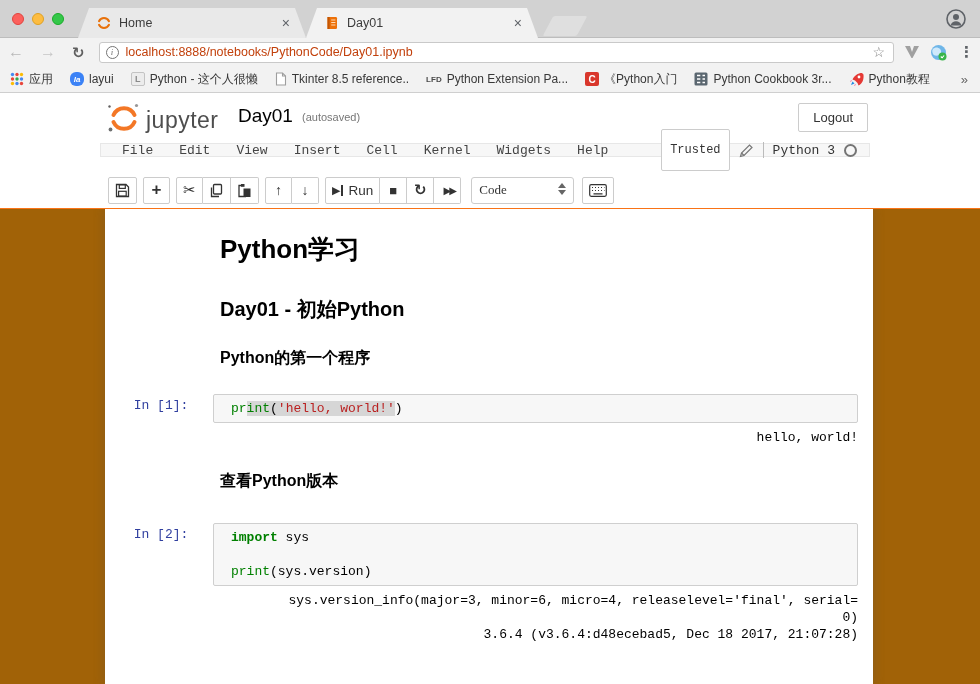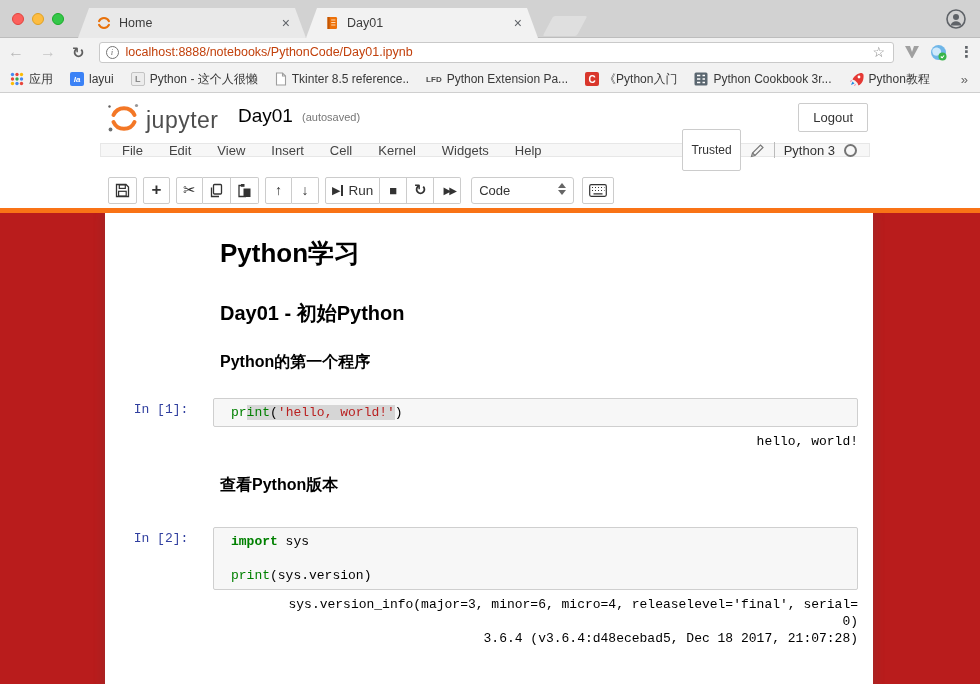--- a/index.html
+++ b/index.html
@@ -48,41 +48,41 @@
 
   
   .bookmarksrow { position:absolute; left:0; top:66px; width:980px; height:27px;
     background:#f2f2f2; border-bottom:1px solid #cfcfcf; display:flex; align-items:center;
     padding:0 10px; }
   .bm { display:flex; align-items:center; margin-right:17px; font-size:12px; color:#383838;
     white-space:nowrap; }
   .bm .bm-icon { margin-right:5px; flex:0 0 auto; display:flex; }
   .fav-sq { width:14px; height:14px; border-radius:2px; color:#fff; font-size:8px;
     font-weight:bold; display:flex; align-items:center; justify-content:center; }
-  .fav-layui { background:#3b82f6; font-style:italic; }
+  .fav-layui { background:#3b82f6; font-style:italic;border-radius:6px; }
   .fav-l { background:#ececec; border:1px solid #c3c3c3; color:#8a8a8a; font-size:9px; }
   .fav-c { background:#d9372c; font-size:10px; }
   .fav-lfd { color:#4a4a4a; font-size:8px; font-weight:bold; letter-spacing:0; }
   .bm-overflow { margin-left:auto; color:#666; font-size:13px; padding-right:2px; }
 
   
   .jpheader { position:absolute; left:0; top:93px; width:980px; height:50px; background:#fff; }
   .jplogo { position:absolute; left:106px; top:7px; display:flex; align-items:flex-end; }
   .jp-word { font-size:23px; color:#4e4e4e; letter-spacing:0.5px; margin-left:4px;
     line-height:1.3; }
   .nb-title { position:absolute; left:238px; top:12px; font-size:19px; color:#000; }
   .autosave { position:absolute; left:302px; top:18px; font-size:11px; color:#777; }
   .pylogo { position:absolute; right:152px; top:8px; }
   .logout-btn { position:absolute; right:112px; top:10px; border:1px solid #ccc;
     border-radius:2px; background:#fff; font-size:13px; color:#333; padding:6px 14px; }
 
   
   .menubar { position:absolute; left:100px; top:143px; width:770px; height:14px;
     background:#f7f7f7; border:1px solid #e7e7e7; display:flex; align-items:center;
-    padding:0 8px; font-size:13px; color:#444; }
+    padding:0 8px; font-size:13px; color:#444;font-family:Liberation Mono, monospace; }
   .menu-item { padding:0 13px; }
   .menu-right { margin-left:auto; display:flex; align-items:center; gap:9px;
     padding-right:4px; }
   .trusted-btn { border:1px solid #ccc; border-radius:2px; background:#fff;
     font-size:12px; color:#333; padding:13px 8px; }
   .mb-sep { width:1px; height:16px; background:#bbb; }
   .kernel-name { font-size:13px; color:#333; }
   .kernel-ind { width:13px; height:13px; border:2px solid #757575; border-radius:50%; }
 
   
@@ -100,32 +100,32 @@
   .glyph-cut { font-size:15px; }
   .glyph-arrow { font-size:14px; font-weight:bold; }
   .run-bar { display:inline-block; width:2px; height:11px; background:#333; margin:0 5px 0 1px; }
   .run-tri { font-size:11px; }
   .run-label { font-size:13.5px; }
   .glyph-stop { font-size:13px; }
   .glyph-refresh { font-size:15px; font-weight:bold; }
   .glyph-ff { font-size:10px; letter-spacing:-2px; padding-right:2px; }
   .celltype-select { height:27px; width:103px; border:1px solid #ccc; border-radius:3px;
     margin:0 8px 0 4px; display:flex; align-items:center; font-size:13px; color:#333;
-    padding:0 7px; position:relative; background:#fff; }
+    padding:0 7px; position:relative; background:#fff;font-family:Liberation Serif, serif; }
   .sel-caret { position:absolute; right:7px; top:5px; display:flex; flex-direction:column;
     gap:2px; }
   .sel-caret i { width:0; height:0; border-left:4px solid transparent;
     border-right:4px solid transparent; }
   .sel-caret .up { border-bottom:5px solid #666; }
   .sel-caret .dn { border-top:5px solid #666; }
   .kb-btn { border-radius:2px !important; }
 
   
   .nbbody { position:absolute; left:0; top:208px; width:980px; height:476px;
-    background:#b91c1c; border-top:5px solid #f97316; overflow:hidden; }
+    background:#a16207; border-top:1px solid #f97316; overflow:hidden; }
   .nbpage { position:absolute; left:105px; top:0; width:768px; height:476px; background:#fff;
     box-shadow:0 0 10px 1px rgba(80,80,80,0.25); overflow:hidden; padding-top:15px; }
   .mono, .prompt, .inbox, .outtext { font-family:"Liberation Mono","DejaVu Sans Mono",monospace; }
   .cellrow { display:flex; margin:0 15px 0 13px; }
   .prompt { width:95px; flex:0 0 auto; text-align:center; padding:8px 9px 0 0;
     font-size:13px; color:#303f9f; white-space:nowrap; }
   .inputcol { flex:1; padding-top:4px; }
   .inbox { background:#f7f7f7; border:1px solid #cfcfcf; border-radius:2px;
     padding:5px 17px; font-size:13px; line-height:17px; color:#000; white-space:pre; }
   .outrow { display:flex; margin:0 15px 0 13px; }

